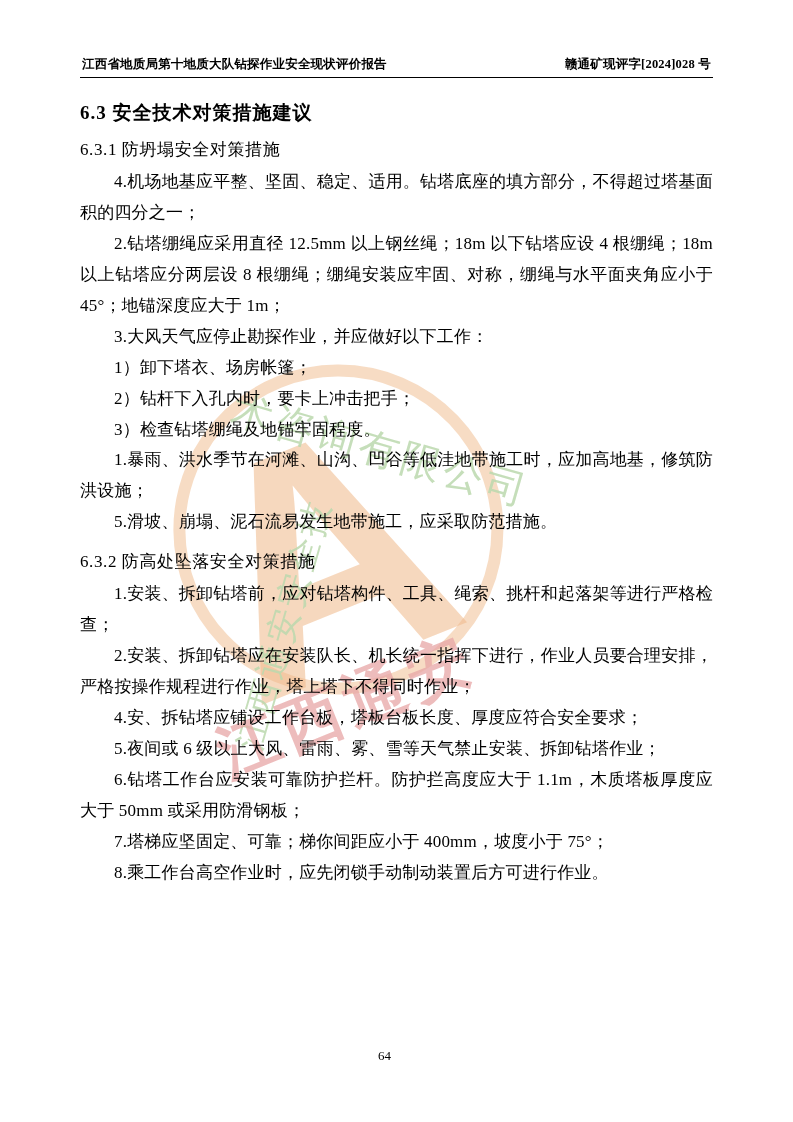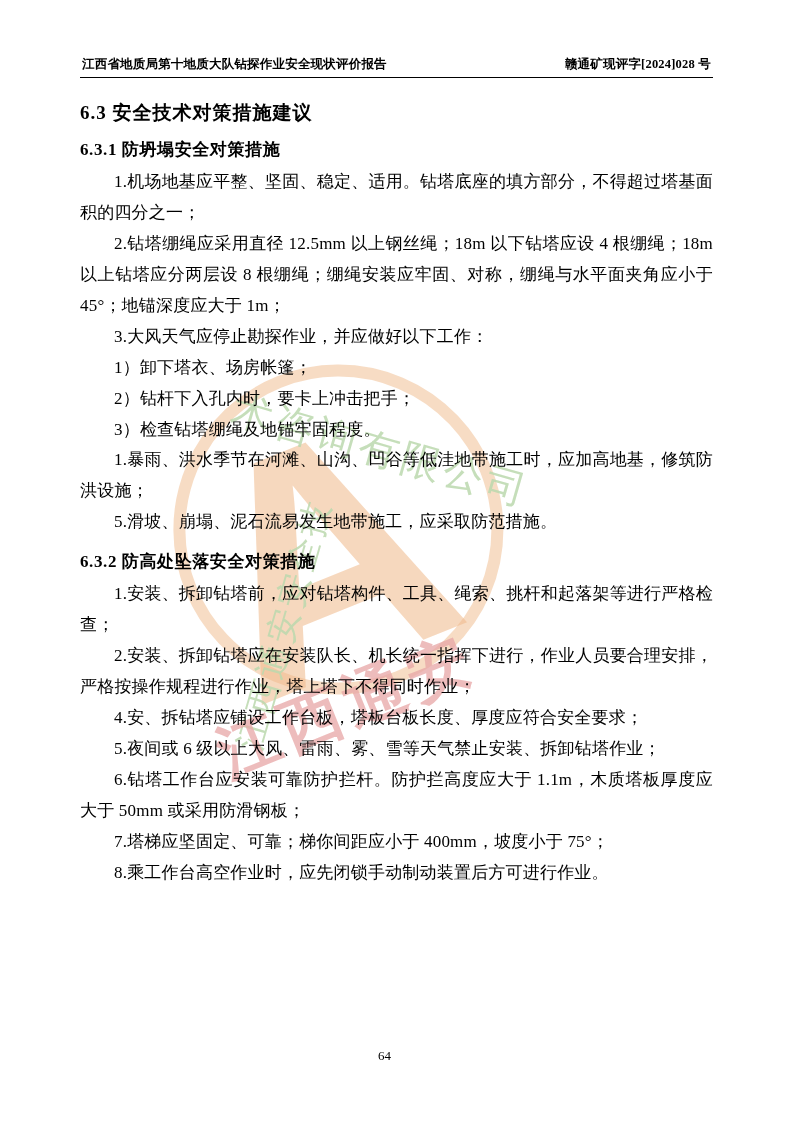--- a/index.html
+++ b/index.html
@@ -44,21 +44,21 @@
   }
   
   h2.sec {
     font-size: 19px;
     font-weight: bold;
     margin: 10px 0 10px 0;
     letter-spacing: 1px;
   }
   h3.sub {
     font-size: 17px;
-    font-weight: bold;
+    font-weight: normal;
     margin: 12px 0 6px 0;
     letter-spacing: 0.6px;
   }
   p.para {
     font-size: 17px;
     line-height: 1.82;
     margin: 0;
     text-indent: 2em;
     text-align: justify;
     letter-spacing: 0.2px;
@@ -165,21 +165,21 @@
   <div class="content">
 
     <div class="header">
       <div>江西省地质局第十地质大队钻探作业安全现状评价报告</div>
       <div>赣通矿现评字[2024]028 号</div>
     </div>
     <div class="header-rule"></div>
 
     <h2 class="sec">6.3 安全技术对策措施建议</h2>
     <h3 class="sub">6.3.1 防坍塌安全对策措施</h3>
-    <p class="para">1.机场地基应平整、坚固、稳定、适用。钻塔底座的填方部分，不得超过塔基面积的四分之一；</p>
+    <p class="para">4.机场地基应平整、坚固、稳定、适用。钻塔底座的填方部分，不得超过塔基面积的四分之一；</p>
     <p class="para">2.钻塔绷绳应采用直径 12.5mm 以上钢丝绳；18m 以下钻塔应设 4 根绷绳；18m 以上钻塔应分两层设 8 根绷绳；绷绳安装应牢固、对称，绷绳与水平面夹角应小于 45°；地锚深度应大于 1m；</p>
     <p class="para">3.大风天气应停止勘探作业，并应做好以下工作：</p>
     <p class="para">1）卸下塔衣、场房帐篷；</p>
     <p class="para">2）钻杆下入孔内时，要卡上冲击把手；</p>
     <p class="para">3）检查钻塔绷绳及地锚牢固程度。</p>
     <p class="para">1.暴雨、洪水季节在河滩、山沟、凹谷等低洼地带施工时，应加高地基，修筑防洪设施；</p>
     <p class="para">5.滑坡、崩塌、泥石流易发生地带施工，应采取防范措施。</p>
     <h3 class="sub">6.3.2 防高处坠落安全对策措施</h3>
     <p class="para">1.安装、拆卸钻塔前，应对钻塔构件、工具、绳索、挑杆和起落架等进行严格检查；</p>
     <p class="para">2.安装、拆卸钻塔应在安装队长、机长统一指挥下进行，作业人员要合理安排，严格按操作规程进行作业，塔上塔下不得同时作业；</p>

